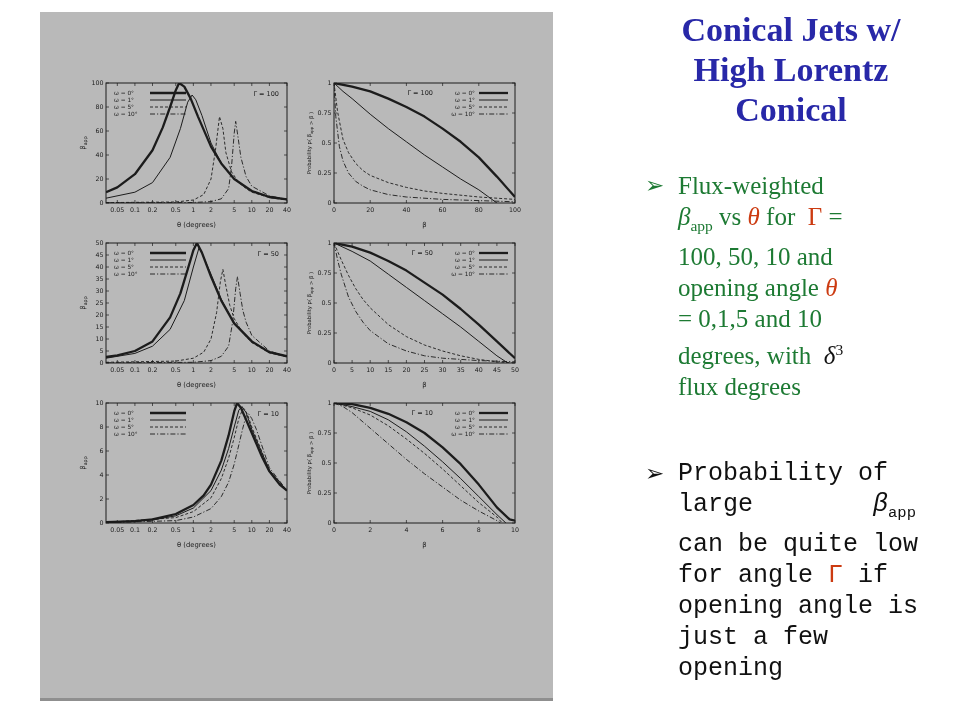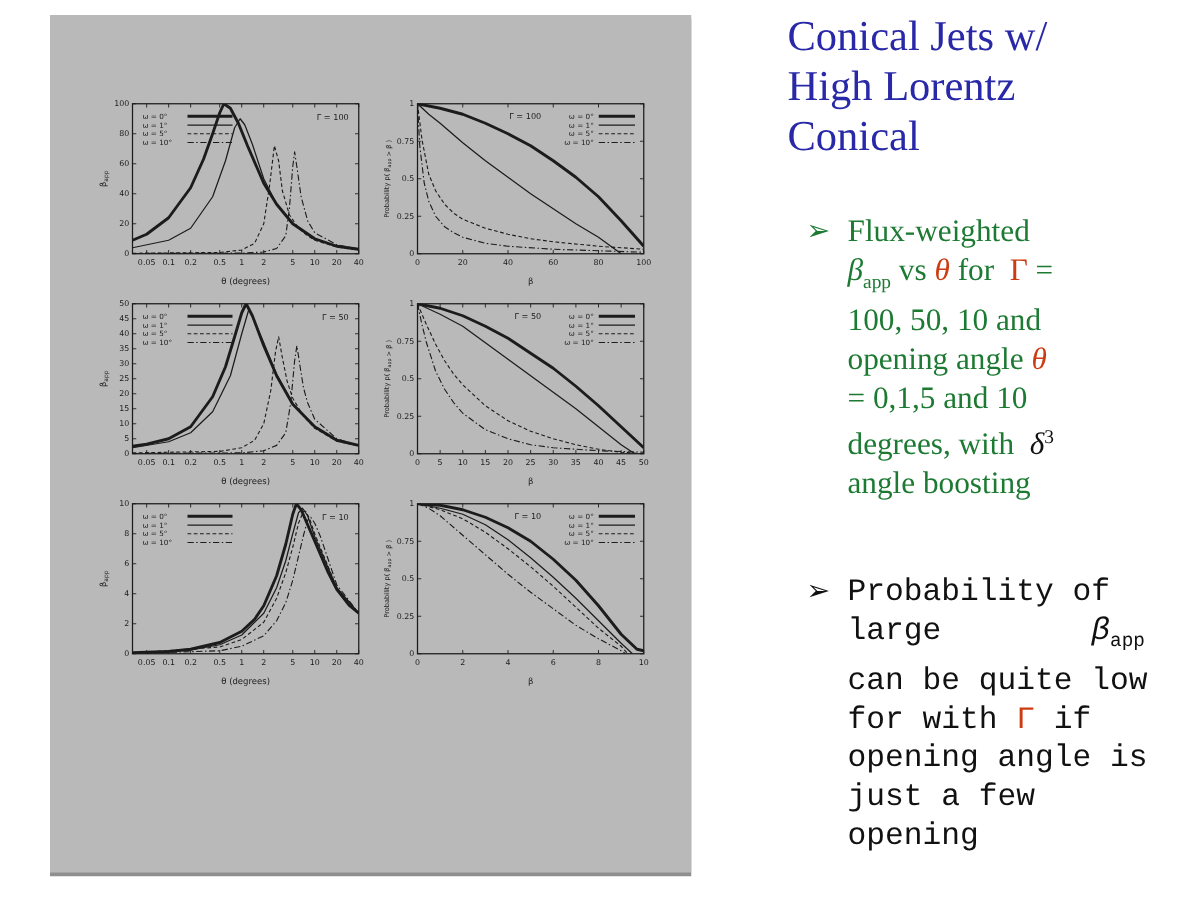--- a/index.html
+++ b/index.html
@@ -12,21 +12,21 @@
     box-shadow:0 3px 0 #8f8f8f;
   }
   .plots{
     position:absolute;left:36px;top:62px;
     display:grid;grid-template-columns:218px 218px;grid-auto-rows:156px;
     column-gap:10px;row-gap:4px;
   }
   .plots svg{display:block;font-family:"DejaVu Sans",sans-serif;}
   .right-col{position:absolute;left:630px;top:10px;width:322px;}
   .slide-title{
-    font-size:34px;font-weight:normal;line-height:40px;
+    font-size:34px;font-weight:bold;text-align:center;line-height:40px;
     letter-spacing:0px;
   }
   .bullet{position:absolute;display:flex;align-items:flex-start;}
   .bullet .marker{
     font-family:"DejaVu Sans",sans-serif;font-size:23px;line-height:31px;
     width:33px;flex:0 0 33px;
   }
   .bullet .btext{font-size:25px;line-height:31px;}
   .bline{white-space:pre-wrap;}
   .bline sub{font-size:0.62em;}
@@ -451,28 +451,28 @@
 
 <div class="bullet b1">
   <span class="marker" style="color: rgb(29, 122, 51);">➢</span>
   <div class="btext" style="color: rgb(29, 122, 51);">
       <div class="bline"><span>Flux-weighted</span></div>
       <div class="bline"><span style="font-style: italic;">β</span><sub>app</sub><span> vs </span><span style="color: rgb(204, 59, 17); font-style: italic;">θ</span><span> for  </span><span style="color: rgb(204, 59, 17);">Γ</span><span> =</span></div>
       <div class="bline"><span>100, 50, 10 and</span></div>
       <div class="bline"><span>opening angle </span><span style="color: rgb(204, 59, 17); font-style: italic;">θ</span></div>
       <div class="bline"><span>= 0,1,5 and 10</span></div>
       <div class="bline"><span>degrees, with  </span><span style="color: rgb(17, 17, 17); font-style: italic;">δ</span><sup style="color: rgb(17, 17, 17);">3</sup></div>
-      <div class="bline"><span>angle boosting</span></div>
+      <div class="bline"><span>flux degrees</span></div>
     </div>
 </div>
 
 <div class="bullet b2">
   <span class="marker" style="color: rgb(17, 17, 17);">➢</span>
   <div class="btext" style="color: rgb(17, 17, 17); font-family: Liberation Mono, monospace;">
       <div class="bline"><span>Probability of</span></div>
       <div class="bline"><span>large        </span><span style="font-style: italic;">β</span><sub>app</sub></div>
       <div class="bline"><span>can be quite low</span></div>
-      <div class="bline"><span>for with </span><span style="color: rgb(204, 59, 17);">Γ</span><span> if</span></div>
+      <div class="bline"><span>for angle </span><span style="color: rgb(204, 59, 17);">Γ</span><span> if</span></div>
       <div class="bline"><span>opening angle is</span></div>
       <div class="bline"><span>just a few</span></div>
       <div class="bline"><span>opening</span></div>
     </div>
 </div>
 
 </body></html>

